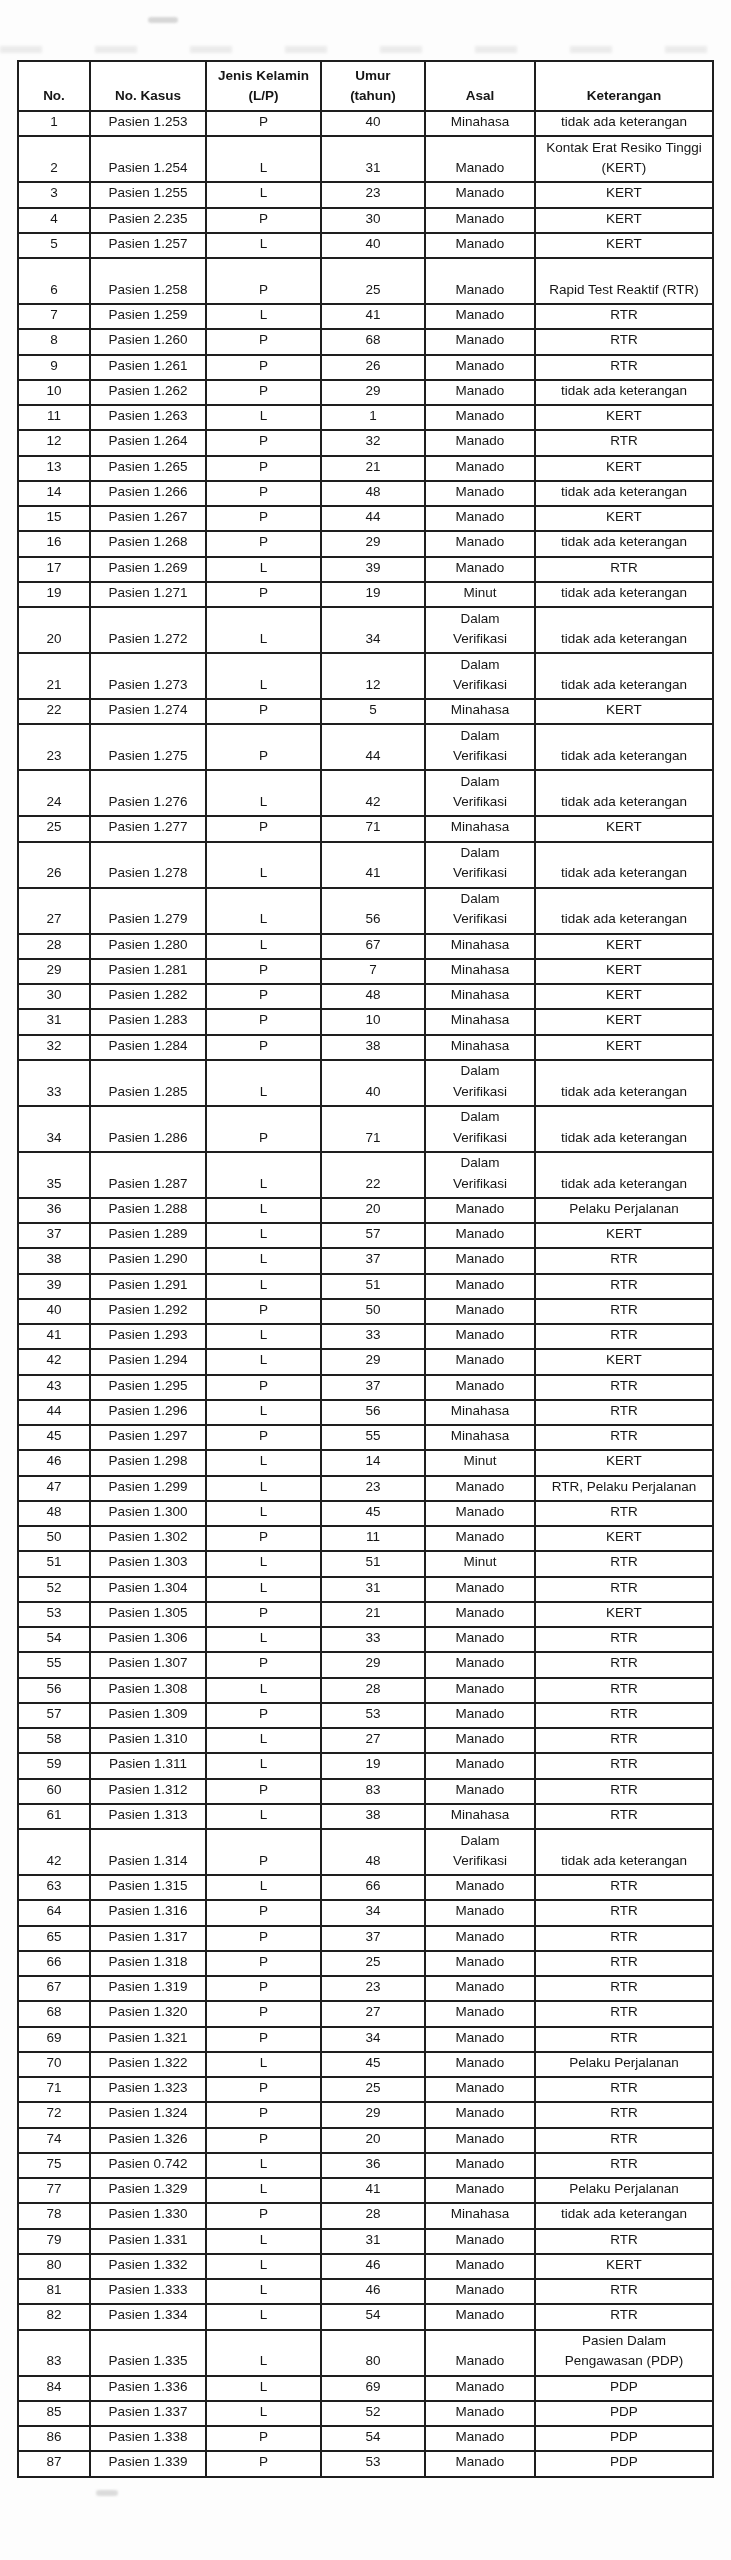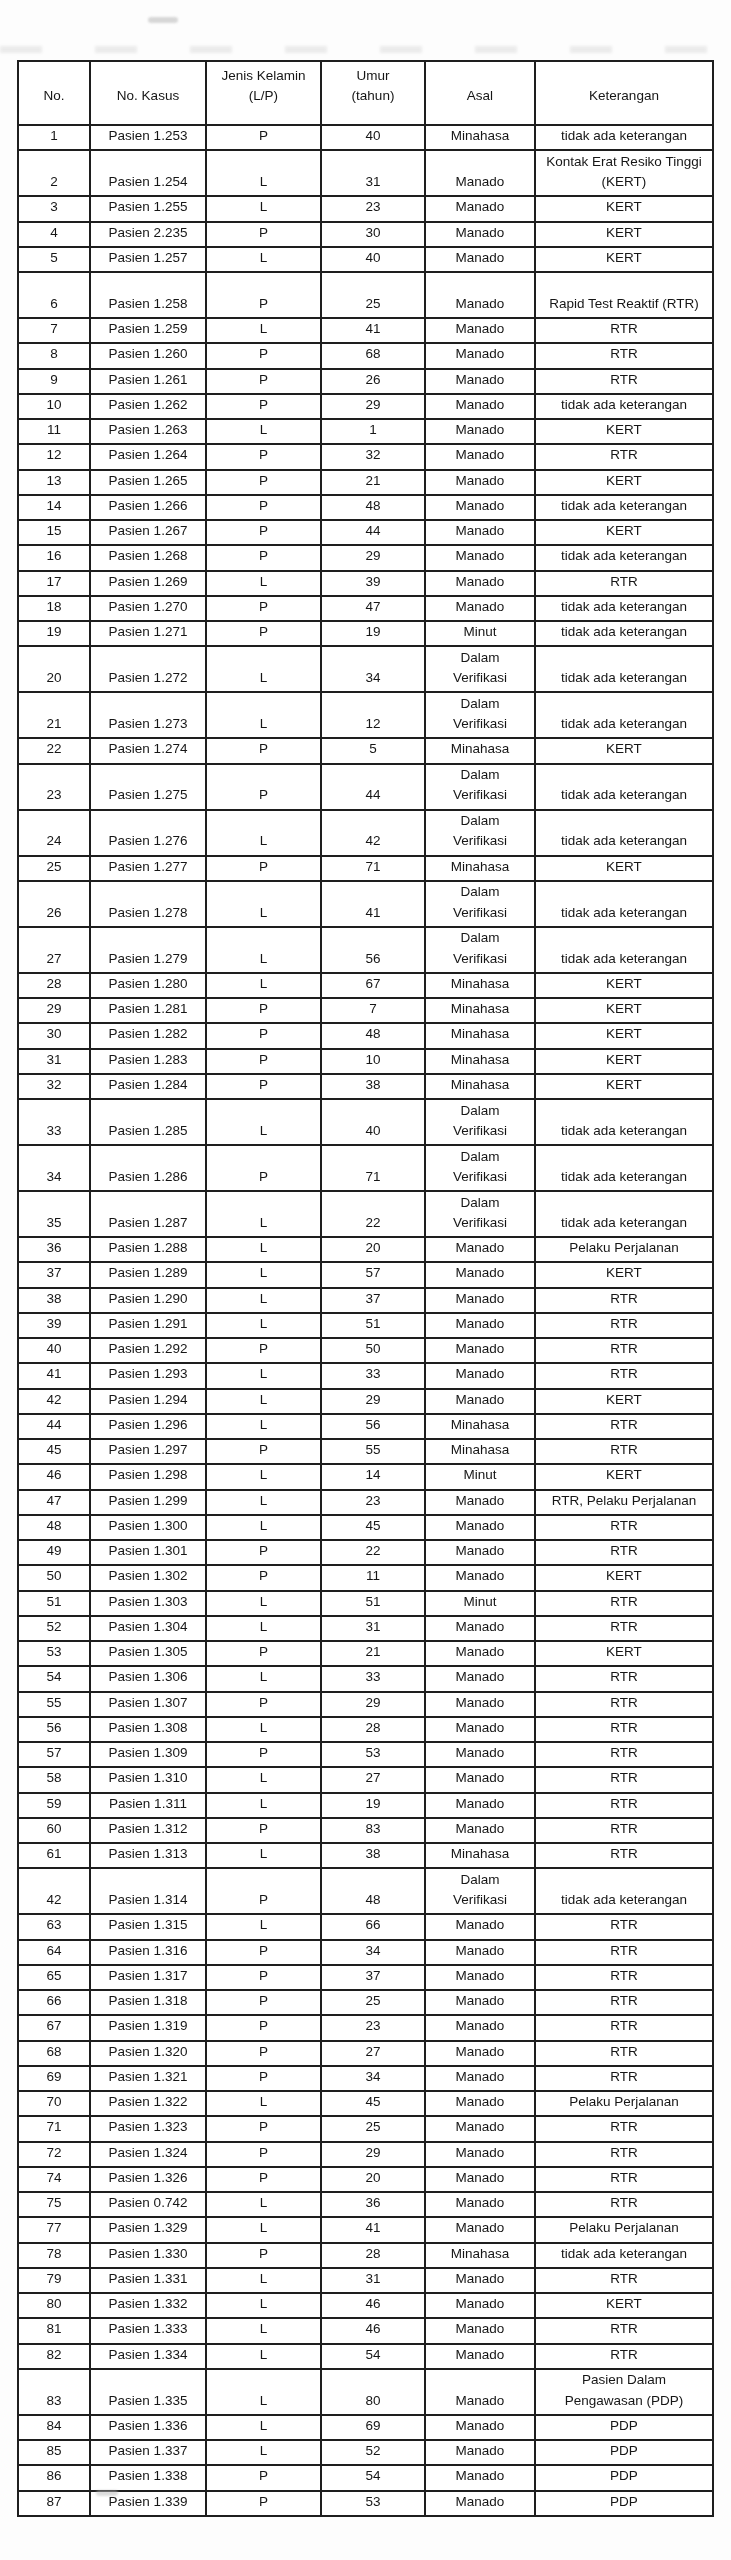--- a/index.html
+++ b/index.html
@@ -61,23 +61,23 @@
     text-align: center;
     vertical-align: bottom;
     font-size: 13.5px;
     line-height: 1.5;
     padding: 0 4px 3px 4px;
     color: #161616;
     overflow: hidden;
   }
   .case-table thead th {
     height: 44px;
-    font-weight: normal;
+    font-weight: bold;
     white-space: pre-line;
-    padding-bottom: 18px;
+    padding-bottom: 4px;
   }
   .case-table tr.r1 { height: 23px; }
   .case-table tr.r2 { height: 46px; }
   .case-table td.cell-ket { padding-left: 10px; padding-right: 10px; }
   .case-table td.wrap-asal { white-space: pre-line; }
 </style>
 </head>
 <body>
 
 <div class="page">
@@ -236,28 +236,20 @@
         </tr>
         <tr class="r1">
           <td>17</td>
           <td>Pasien 1.269</td>
           <td>L</td>
           <td>39</td>
           <td>Manado</td>
           <td class="cell-ket">RTR</td>
         </tr>
         <tr class="r1">
-          <td>18</td>
-          <td>Pasien 1.270</td>
-          <td>P</td>
-          <td>47</td>
-          <td>Manado</td>
-          <td class="cell-ket">tidak ada keterangan</td>
-        </tr>
-        <tr class="r1">
           <td>19</td>
           <td>Pasien 1.271</td>
           <td>P</td>
           <td>19</td>
           <td>Minut</td>
           <td class="cell-ket">tidak ada keterangan</td>
         </tr>
         <tr class="r2">
           <td>20</td>
           <td>Pasien 1.272</td>
@@ -445,20 +437,28 @@
         </tr>
         <tr class="r1">
           <td>42</td>
           <td>Pasien 1.294</td>
           <td>L</td>
           <td>29</td>
           <td>Manado</td>
           <td class="cell-ket">KERT</td>
         </tr>
         <tr class="r1">
+          <td>43</td>
+          <td>Pasien 1.295</td>
+          <td>P</td>
+          <td>37</td>
+          <td>Manado</td>
+          <td class="cell-ket">RTR</td>
+        </tr>
+        <tr class="r1">
           <td>44</td>
           <td>Pasien 1.296</td>
           <td>L</td>
           <td>56</td>
           <td>Minahasa</td>
           <td class="cell-ket">RTR</td>
         </tr>
         <tr class="r1">
           <td>45</td>
           <td>Pasien 1.297</td>
@@ -481,28 +481,20 @@
           <td>L</td>
           <td>23</td>
           <td>Manado</td>
           <td class="cell-ket">RTR, Pelaku Perjalanan</td>
         </tr>
         <tr class="r1">
           <td>48</td>
           <td>Pasien 1.300</td>
           <td>L</td>
           <td>45</td>
-          <td>Manado</td>
-          <td class="cell-ket">RTR</td>
-        </tr>
-        <tr class="r1">
-          <td>49</td>
-          <td>Pasien 1.301</td>
-          <td>P</td>
-          <td>22</td>
           <td>Manado</td>
           <td class="cell-ket">RTR</td>
         </tr>
         <tr class="r1">
           <td>50</td>
           <td>Pasien 1.302</td>
           <td>P</td>
           <td>11</td>
           <td>Manado</td>
           <td class="cell-ket">KERT</td>

